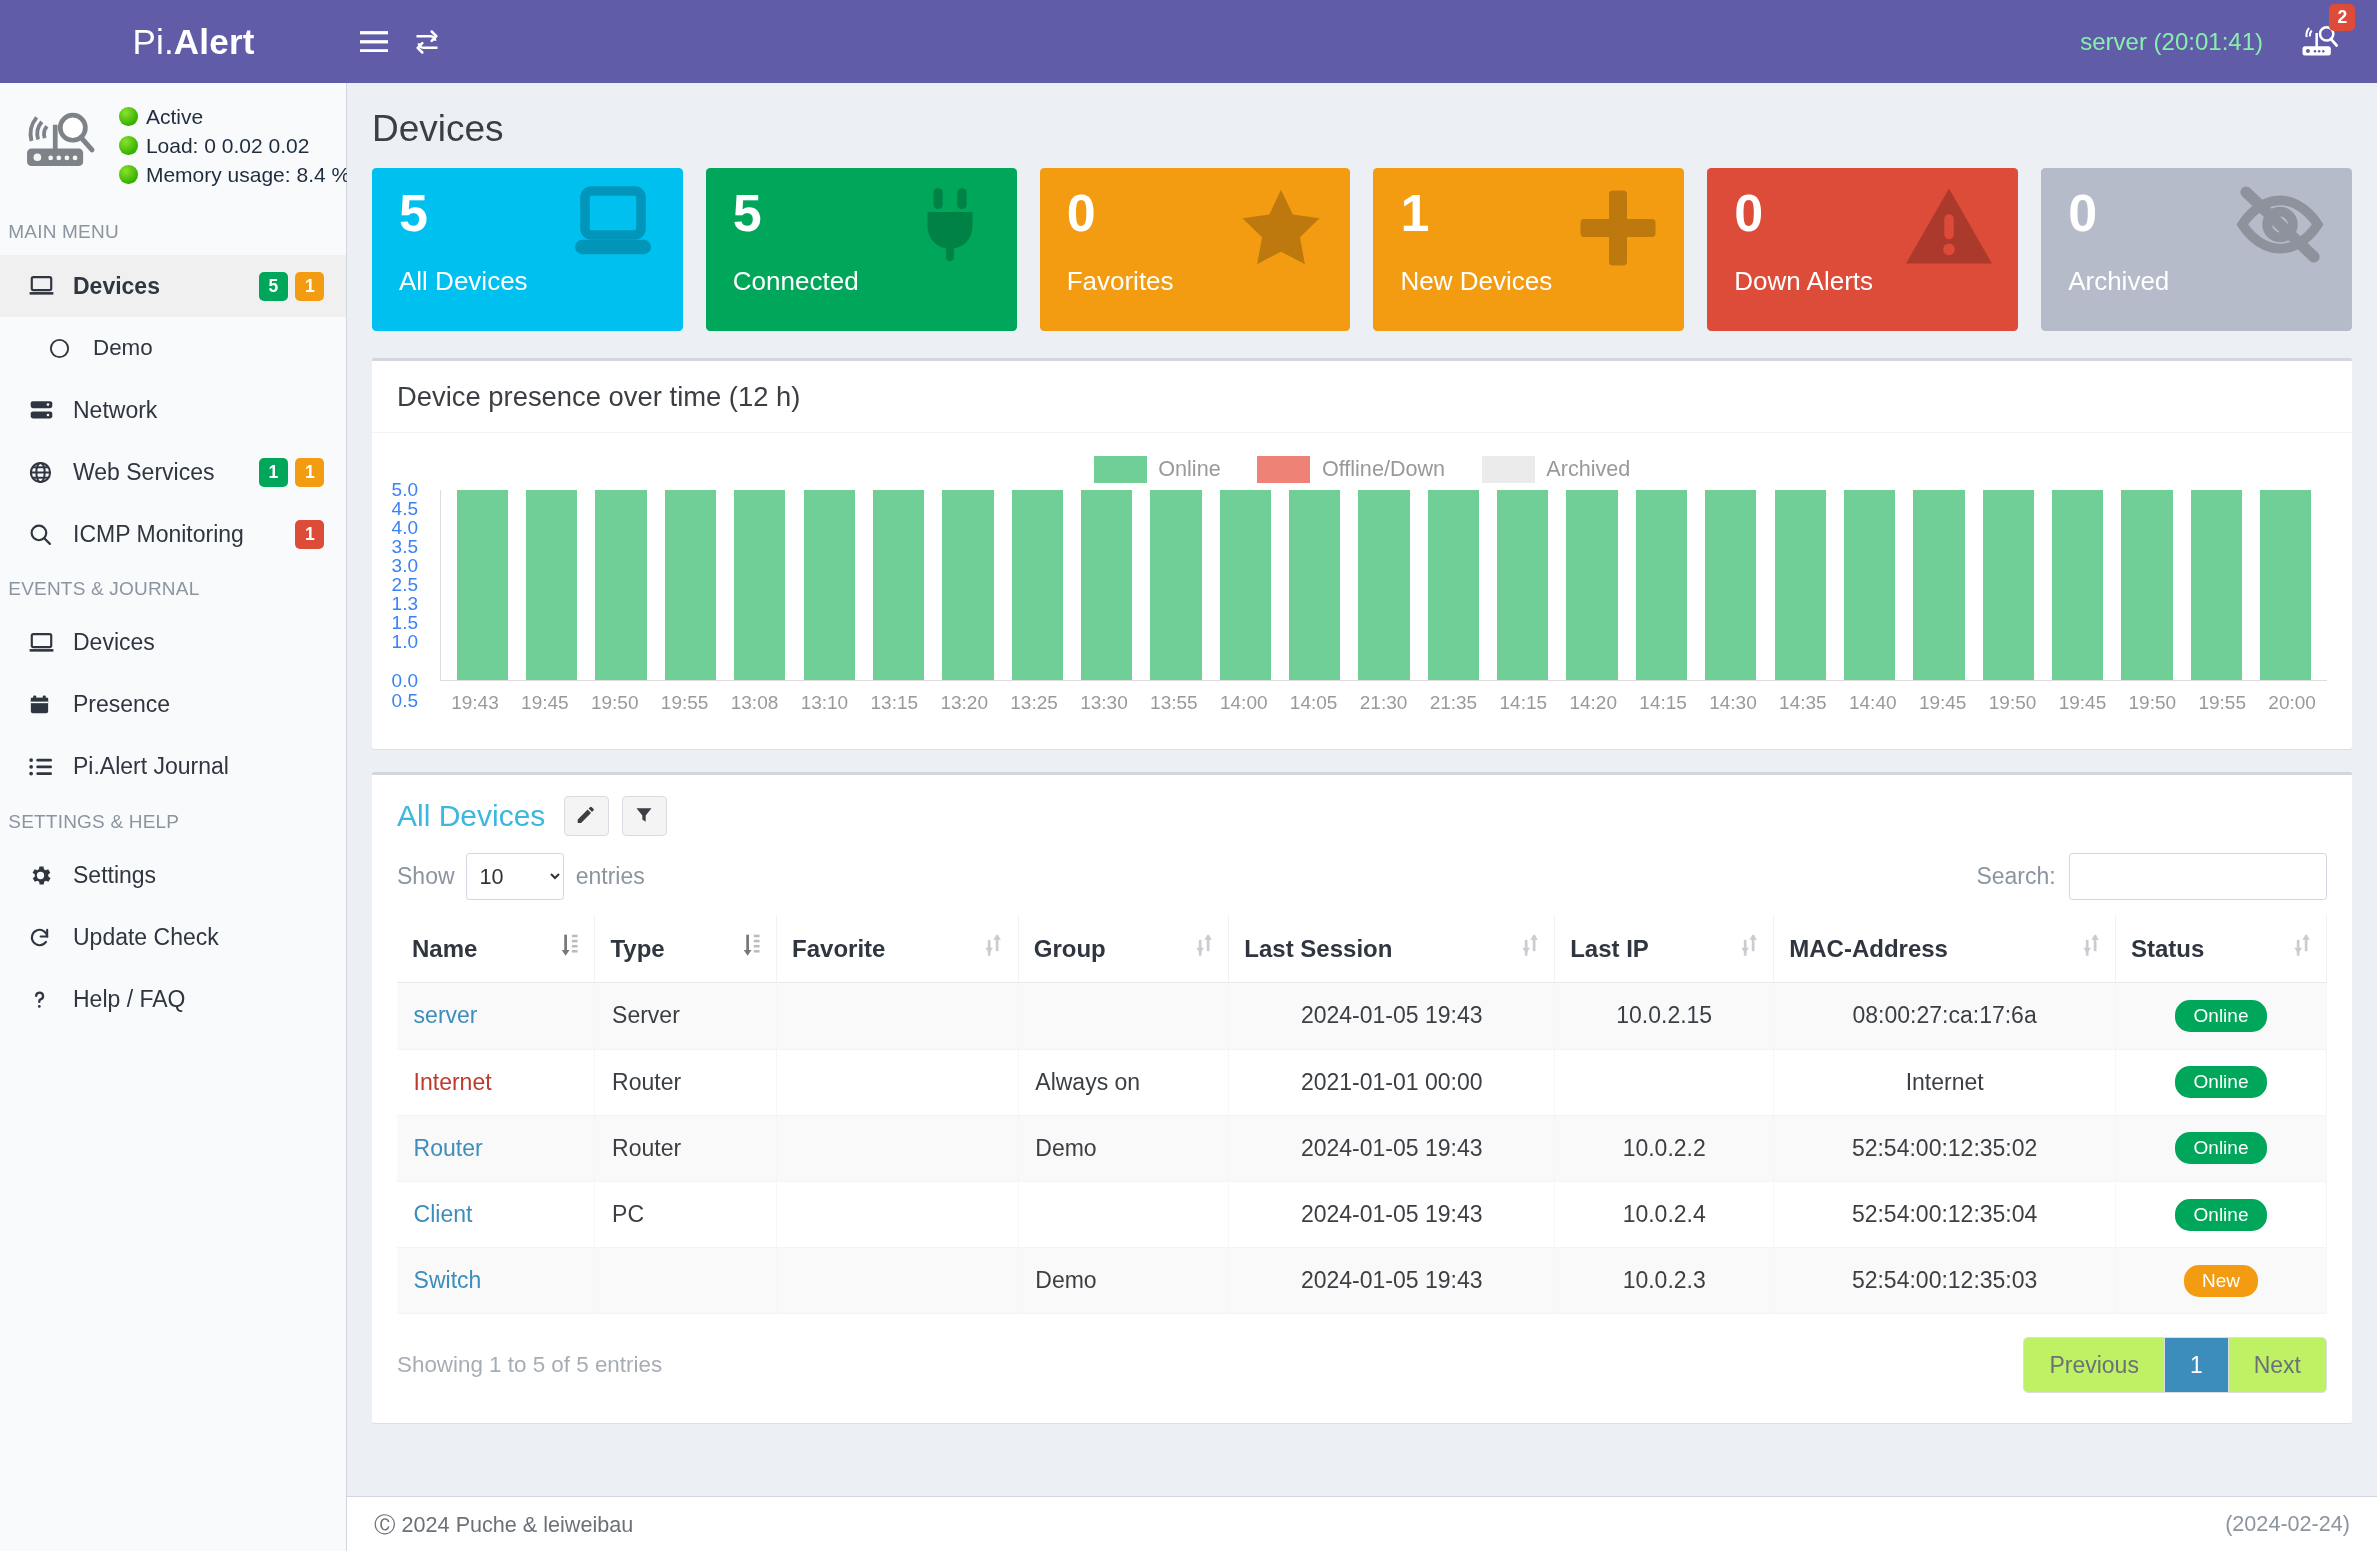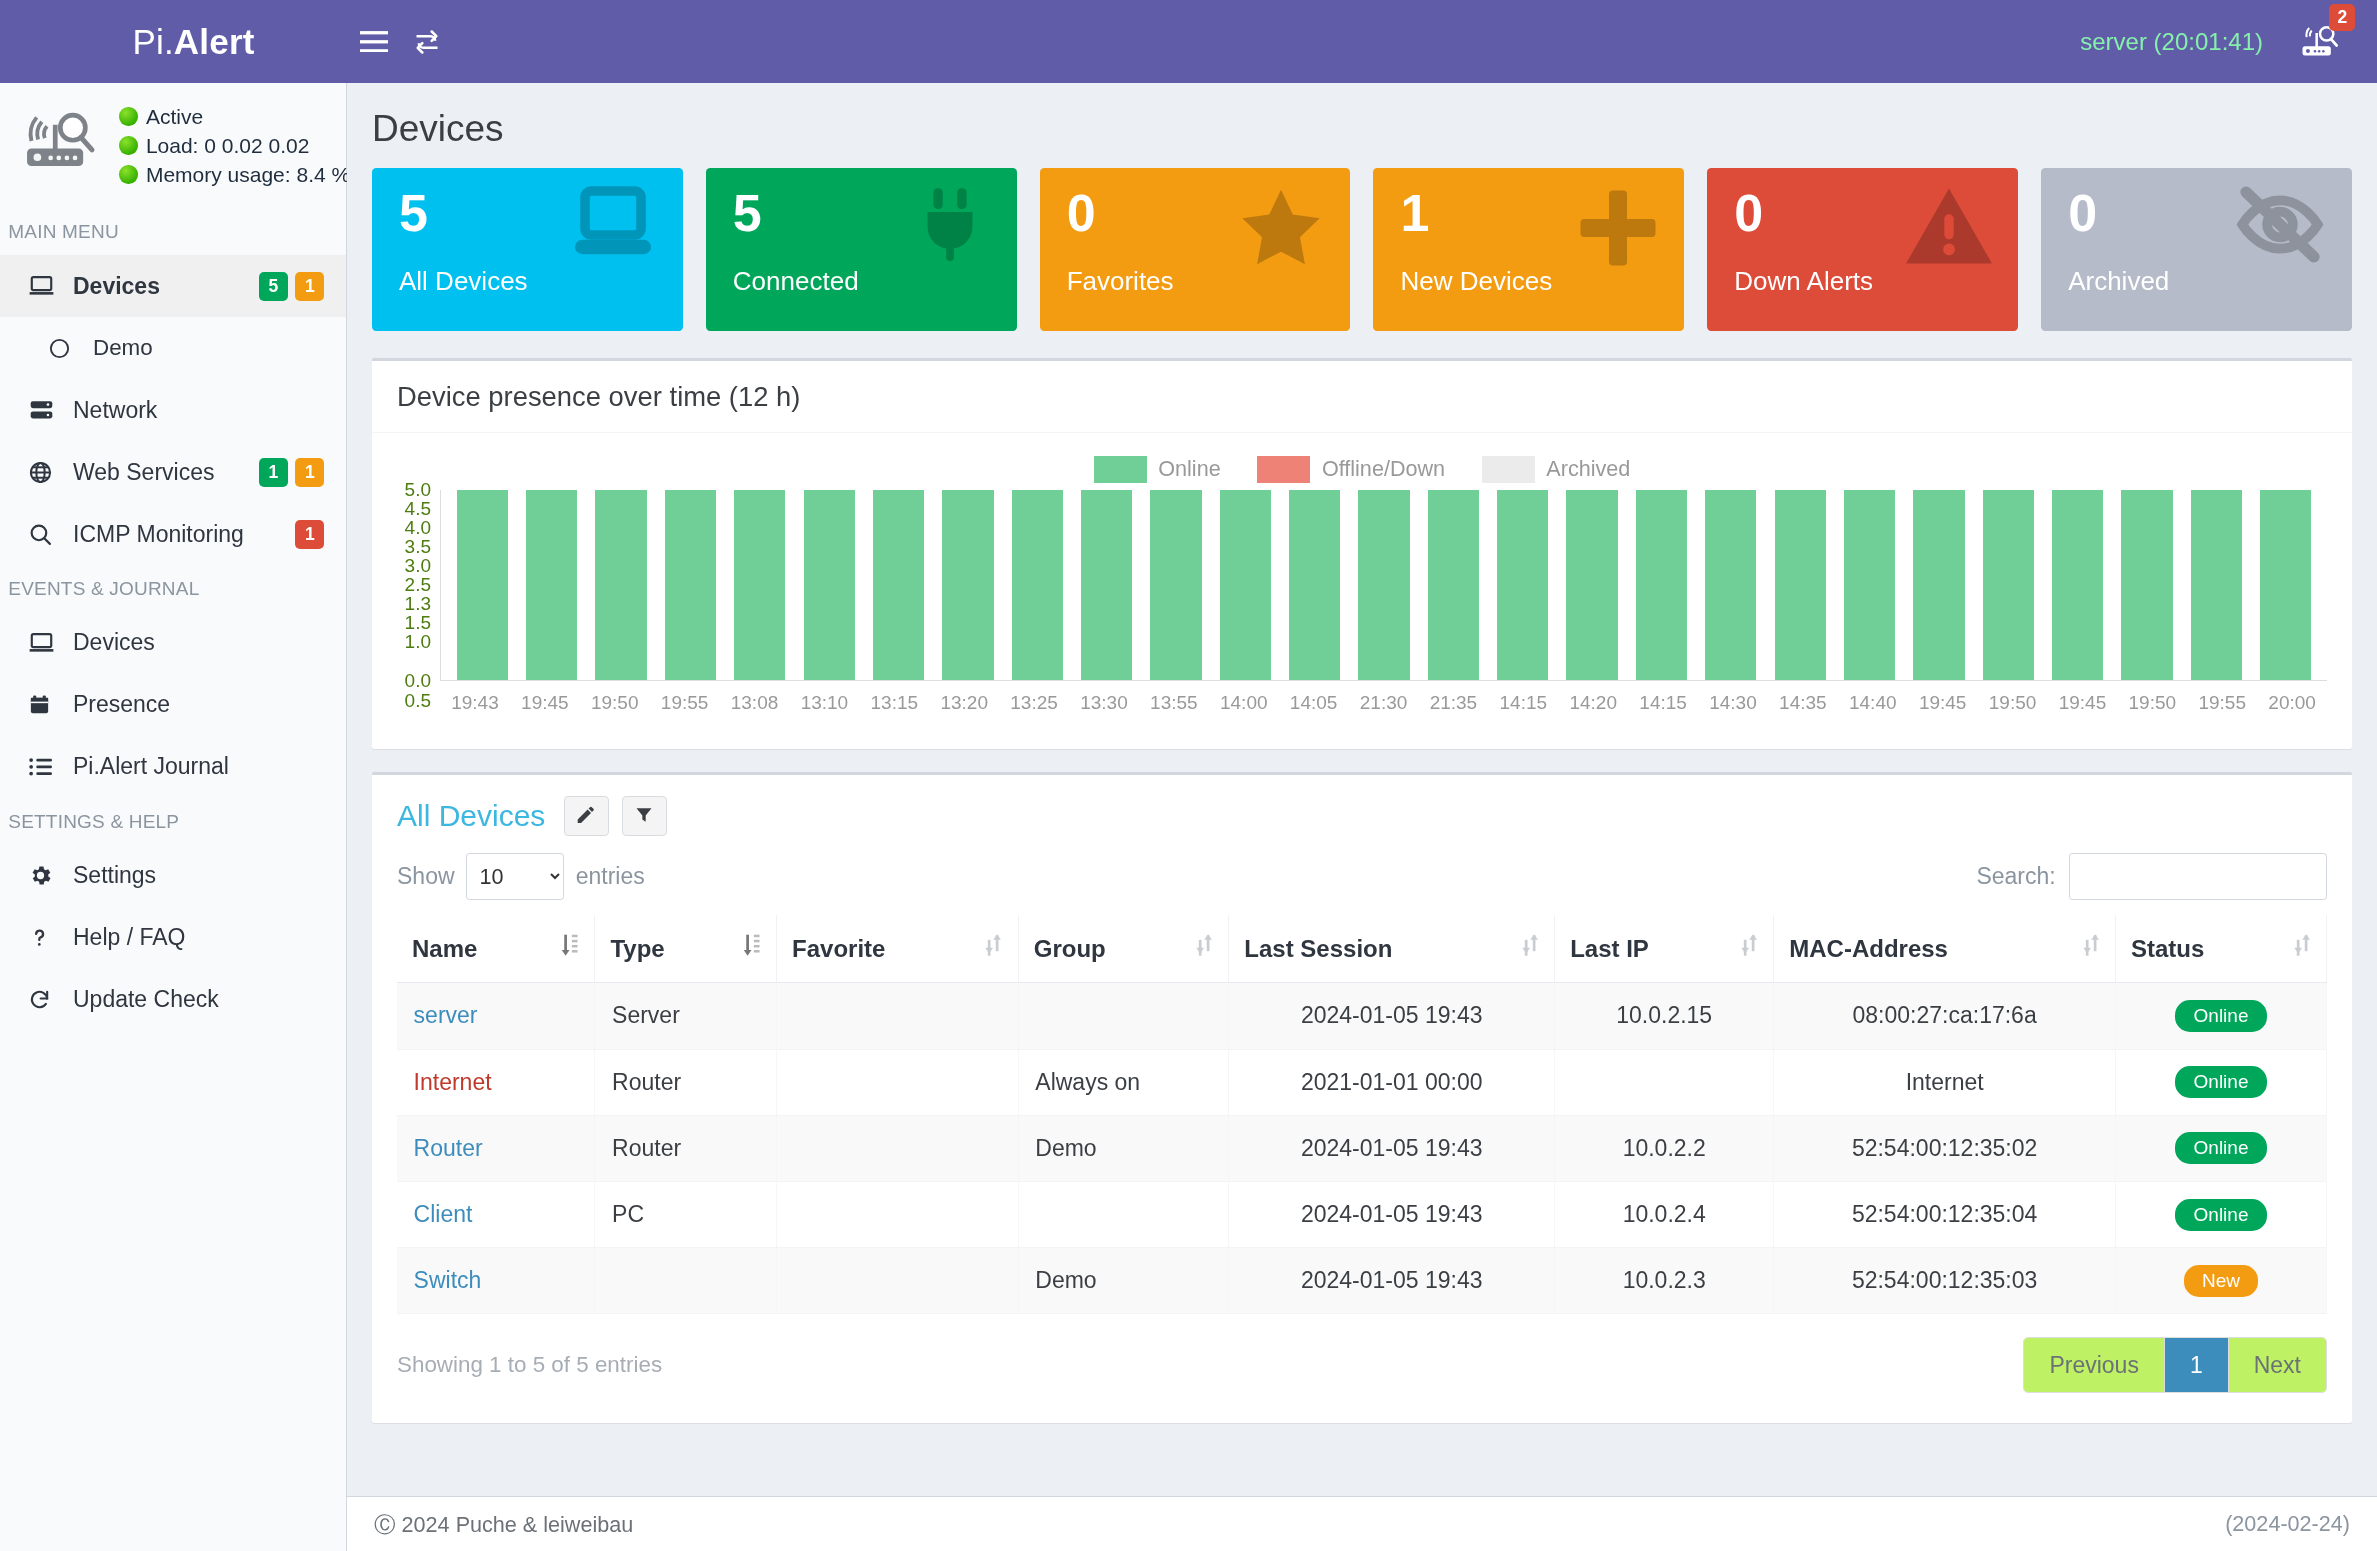--- a/index.html
+++ b/index.html
@@ -100,21 +100,21 @@
   .chart-area { padding: 13.3px 25px 8.3px 25px; position: relative; height: 316px; }
   .chart-legend { display: flex; justify-content: center; gap: 0; padding: 10px 0 6.7px 0; }
   .leg-item { display: flex; align-items: center; margin: 0 18.3px; }
   .leg-swatch { width: 53px; height: 27px; margin-right: 11.6px; }
   .leg-text { font-size: 21.6px; color: #999; }
   .plot-wrap { display: flex; height: 191px; }
   .y-axis {
     width: 43px; position: relative; flex: 0 0 43px;
   }
   .y-axis span {
-    position: absolute; right: 9px; font-size: 19px; color: #4d7c0f;
+    position: absolute; right: 22px; font-size: 19px; color: #3b82f6;
     transform: translateY(-50%); line-height: .78;
   }
   .plot {
     flex: 1; border-left: 1.7px solid #ddd; border-bottom: 1.7px solid #ddd;
     display: flex; align-items: flex-end; justify-content: space-between;
     padding: 0 6.7px;
   }
   .bar-col { flex: 1; display: flex; justify-content: center; height: 100%; align-items: flex-end; }
   .bar { width: 74%; background: #6fcf97; }
   .x-axis { display: flex; padding-left: 43px; }
@@ -363,35 +363,35 @@
         <div class="menu-item">
           <span class="mi-ico">
             <svg width="25" height="25" viewBox="0 0 24 24" fill="#2f3640">
               <path d="M19.4 13a7.6 7.6 0 0 0 0-2l2-1.6-2-3.4-2.4 1a7.6 7.6 0 0 0-1.7-1l-.4-2.6h-4l-.4 2.6a7.6 7.6 0 0 0-1.7 1l-2.4-1-2 3.4L6.6 11a7.6 7.6 0 0 0 0 2l-2 1.6 2 3.4 2.4-1c.5.4 1.1.8 1.7 1l.4 2.6h4l.4-2.6c.6-.2 1.2-.6 1.7-1l2.4 1 2-3.4-2-1.6zM12 15.5A3.5 3.5 0 1 1 12 8.5a3.5 3.5 0 0 1 0 7z"></path>
             </svg>
           </span>
           <span class="mi-label">Settings</span>
         </div>
         <div class="menu-item">
           <span class="mi-ico">
+            <svg width="23" height="23" viewBox="0 0 24 24" fill="none" stroke="#2f3640" stroke-width="2.2" stroke-linecap="round">
+              <path d="M20 11a8 8 0 1 0-1.3 5.5"></path>
+              <polyline points="20 4 20 11 13.2 11"></polyline>
+            </svg>
+          </span>
+          <span class="mi-label">Update Check</span>
+        </div>
+        <div class="menu-item">
+          <span class="mi-ico">
             <svg width="23" height="25" viewBox="0 0 24 24" fill="none" stroke="#2f3640" stroke-width="2.4" stroke-linecap="round">
               <path d="M8.5 8.3a3.6 3.6 0 1 1 4.6 3.5c-.9.3-1.3 1-1.3 1.9v.8"></path>
               <circle cx="11.8" cy="19.2" r="1.4" fill="#2f3640" stroke="none"></circle>
             </svg>
           </span>
           <span class="mi-label">Help / FAQ</span>
-        </div>
-        <div class="menu-item">
-          <span class="mi-ico">
-            <svg width="23" height="23" viewBox="0 0 24 24" fill="none" stroke="#2f3640" stroke-width="2.2" stroke-linecap="round">
-              <path d="M20 11a8 8 0 1 0-1.3 5.5"></path>
-              <polyline points="20 4 20 11 13.2 11"></polyline>
-            </svg>
-          </span>
-          <span class="mi-label">Update Check</span>
         </div>
       </div>
   </div>
 
   <div class="content">
     <div class="page-title">Devices</div>
 
     <div class="cards" id="cards-root">
         <div class="card" style="background: rgb(0, 192, 239);">
           <div class="num">5</div>

